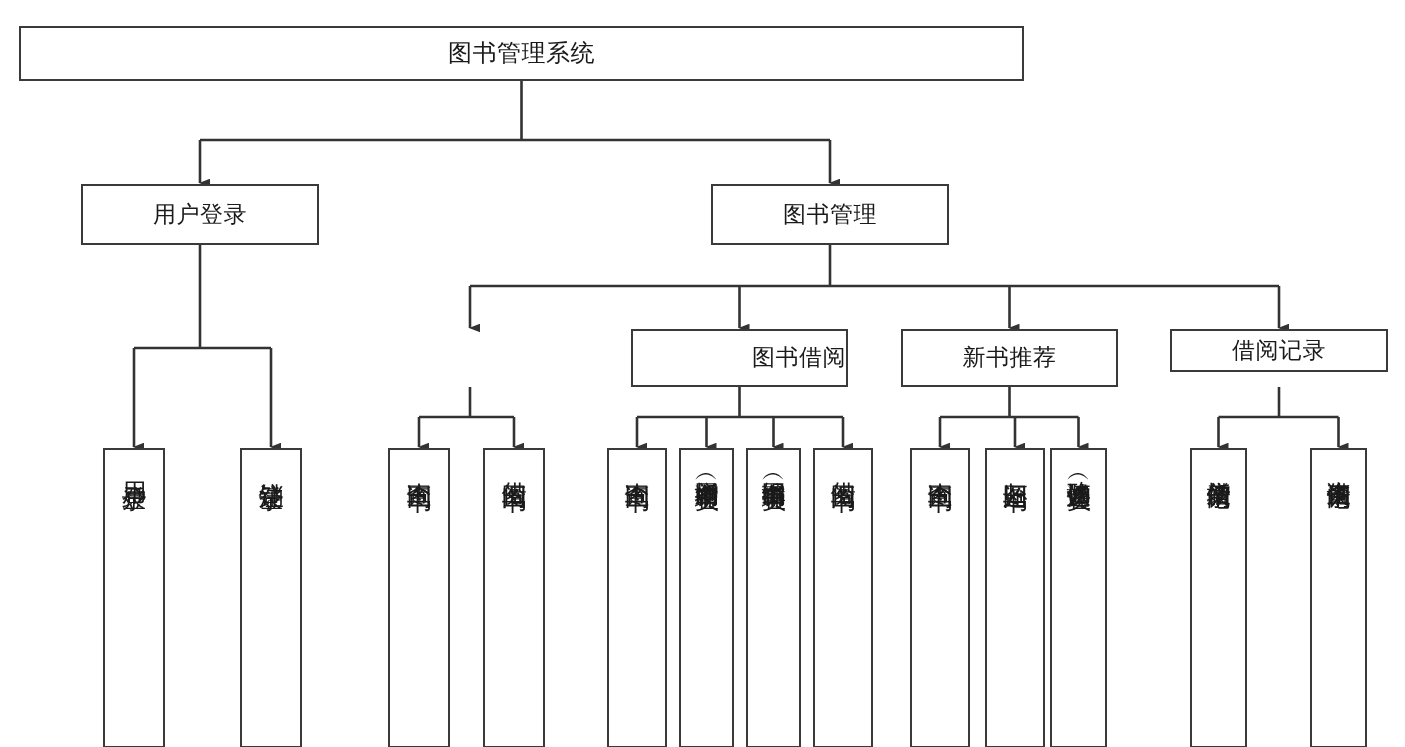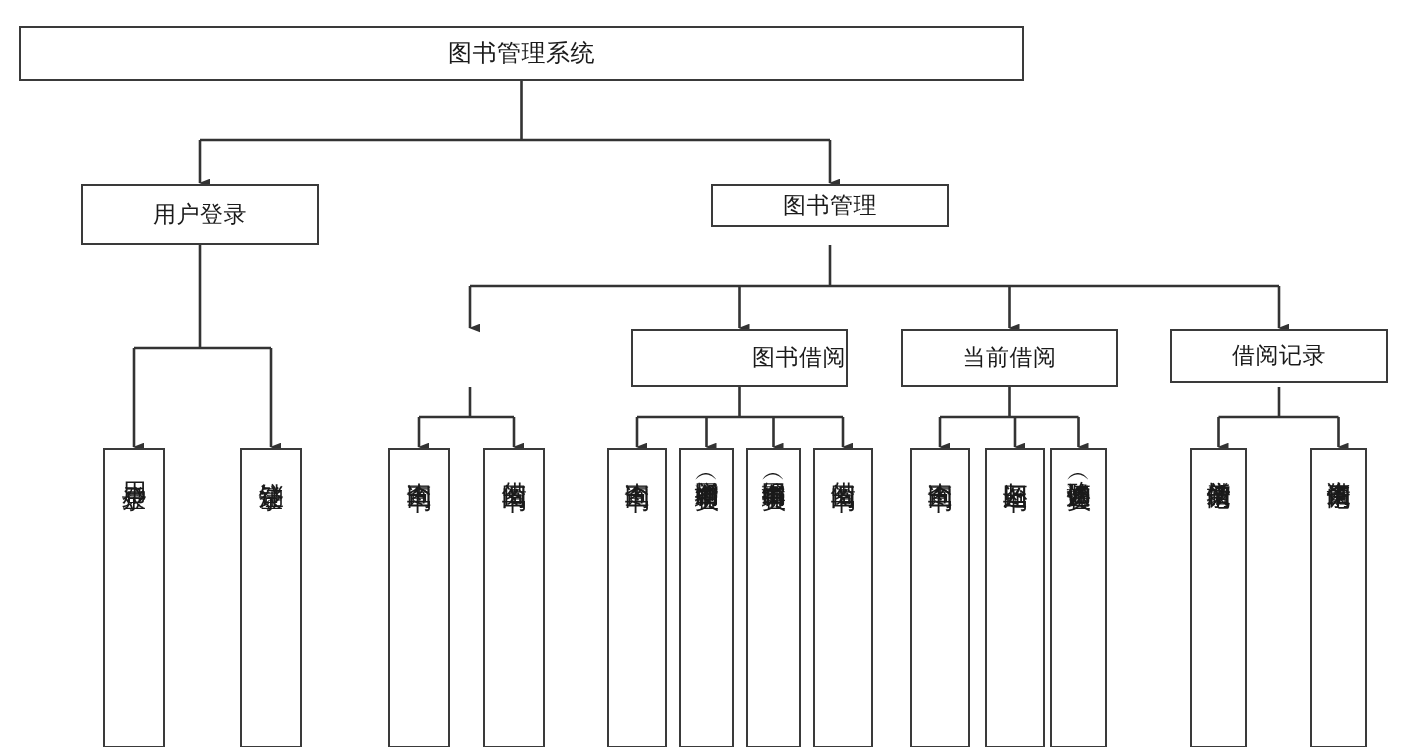--- a/index.html
+++ b/index.html
@@ -119,31 +119,31 @@
       </g>
   </svg>
 
   <div class="node root h" id="n-root" style="left: 19px; top: 13px; width: 1005px; height: 55px;">
     <span class="label">图书管理系统</span>
   </div>
 
   <div class="node h" id="n-l2_user" style="left: 81px; top: 171px; width: 238px; height: 61px;">
     <span class="label">用户登录</span>
   </div>
-  <div class="node h" id="n-l2_book" style="left: 711px; top: 171px; width: 238px; height: 43px;">
+  <div class="node h" id="n-l2_book" style="left: 711px; top: 171px; width: 238px; height: 61px;">
     <span class="label">图书管理</span>
   </div>
 
   <div class="node h" id="n-l3_borrow" style="left: 631px; top: 316px; width: 217px; height: 58px; justify-content: flex-end;">
     <span class="label">图书借阅</span>
   </div>
   <div class="node h" id="n-l3_current" style="left: 901px; top: 316px; width: 217px; height: 58px;">
-    <span class="label">当前借阅</span>
+    <span class="label">新书推荐</span>
   </div>
-  <div class="node h" id="n-l3_record" style="left: 1170px; top: 316px; width: 218px; height: 54px;">
+  <div class="node h" id="n-l3_record" style="left: 1170px; top: 316px; width: 218px; height: 43px;">
     <span class="label">借阅记录</span>
   </div>
 
   <div class="node v" id="n-leaf_user_login" style="left: 103px; top: 435px; width: 62px; height: 300px;">
     <span class="label">用户登录</span>
   </div>
   <div class="node v" id="n-leaf_user_logout" style="left: 240px; top: 435px; width: 62px; height: 300px;">
     <span class="label">注销登录</span>
   </div>
 

